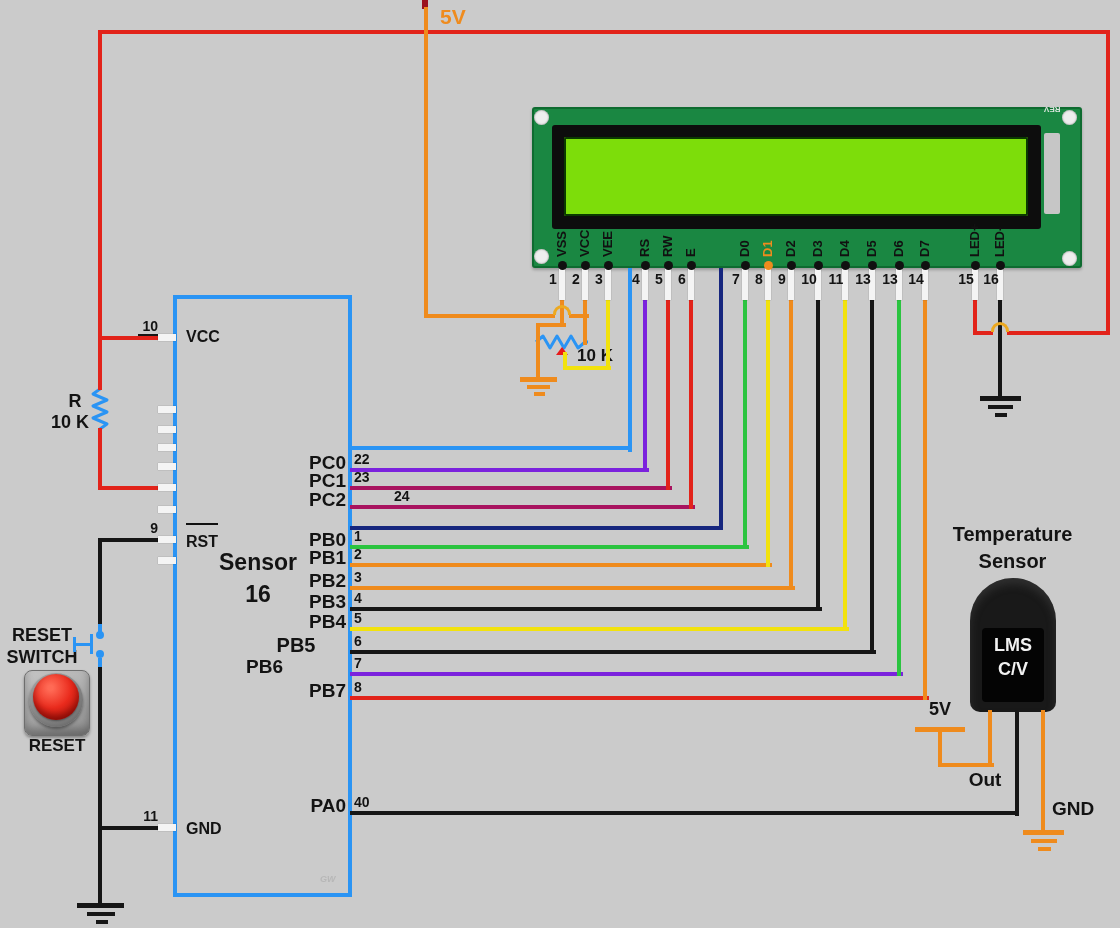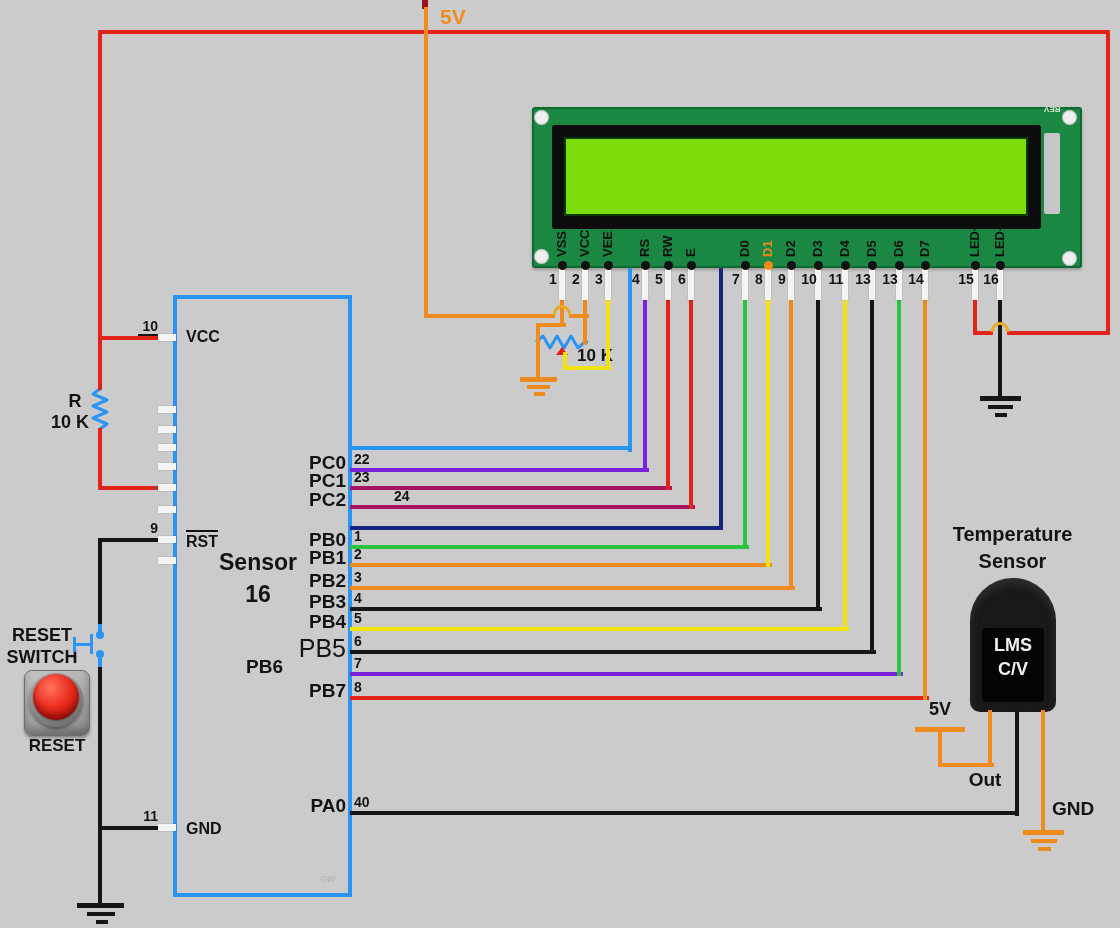--- a/index.html
+++ b/index.html
@@ -5,21 +5,21 @@
   html,body{margin:0;padding:0;background:#cbcbcb;font-family:"Liberation Sans",sans-serif;}
   #canvas{position:relative;width:1120px;height:928px;background:#cbcbcb;overflow:hidden;}
   .abs{position:absolute;}
   .wire{position:absolute;}
   .lbl{position:absolute;font-weight:bold;color:#131313;line-height:1.05;white-space:nowrap;}
   .dot{position:absolute;width:9px;height:9px;border-radius:50%;background:#111;}
   .hole{position:absolute;width:15px;height:15px;border-radius:50%;background:#eee;box-shadow:inset 0 0 2px #777;}
   .hop{position:absolute;width:18px;height:10px;border:3px solid #eda91f;border-bottom:none;border-radius:9px 9px 0 0;box-sizing:border-box;}
   .lcd-pin-label{position:absolute;writing-mode:vertical-rl;transform:rotate(180deg);font-weight:bold;font-size:13px;color:#111;height:60px;width:15px;display:flex;align-items:center;letter-spacing:0px;}
   .chip{position:absolute;border:4px solid #2a94f4;box-sizing:border-box;background:transparent;}
-  .overline{border-top:2px solid #111;padding-top:1px;}
+  .overline{border-top:2px solid #111;padding-top:8px;}
   .btn-outer{position:absolute;border-radius:8px;background:linear-gradient(160deg,#c6c6c6,#8d8d8d);border:1px solid #6e6e6e;box-shadow:inset 0 -6px 8px rgba(0,0,0,.28),0 2px 3px rgba(0,0,0,.35);}
   .btn-ring{position:absolute;border-radius:50%;background:radial-gradient(circle at 42% 36%,#d0d0d0,#6f6f6f 75%);box-shadow:0 2px 3px rgba(0,0,0,.4);}
   .btn-dome{position:absolute;border-radius:50%;background:radial-gradient(circle at 38% 30%,#ff6a55 6%,#ea2b1d 48%,#ac1106 92%);box-shadow:inset 0 -5px 7px rgba(90,0,0,.55),0 1px 2px rgba(0,0,0,.4);}
   .sensor-body{position:absolute;background:#191919;border-radius:43px 43px 10px 10px;box-shadow:inset 0 6px 8px rgba(90,90,90,.35);}
   .sensor-face{position:absolute;background:#040404;border-radius:4px;}
   .wiper{position:absolute;width:0;height:0;border-left:6px solid transparent;border-right:6px solid transparent;border-bottom:8px solid #e81919;}
   svg{position:absolute;overflow:visible;}
 </style>
 </head>
 <body>
@@ -152,21 +152,21 @@
     <div style="position:absolute;left:354px;top:569px;font-size:14px;font-weight:bold;color:#131313;">3</div>
     <div style="position:absolute;left:246px;top:570px;width:100px;text-align:right;font-size:19px;font-weight:bold;color:#131313;">PB2</div>
     <div class="wire" style="position: absolute; left: 350px; top: 607px; width: 472px; height: 4px; background: rgb(22, 22, 22);"></div>
     <div style="position:absolute;left:354px;top:590px;font-size:14px;font-weight:bold;color:#131313;">4</div>
     <div style="position:absolute;left:246px;top:591px;width:100px;text-align:right;font-size:19px;font-weight:bold;color:#131313;">PB3</div>
     <div class="wire" style="position: absolute; left: 350px; top: 627px; width: 499px; height: 4px; background: rgb(242, 226, 13);"></div>
     <div style="position:absolute;left:354px;top:610px;font-size:14px;font-weight:bold;color:#131313;">5</div>
     <div style="position:absolute;left:246px;top:611px;width:100px;text-align:right;font-size:19px;font-weight:bold;color:#131313;">PB4</div>
     <div class="wire" style="position: absolute; left: 350px; top: 650px; width: 526px; height: 4px; background: rgb(22, 22, 22);"></div>
     <div style="position:absolute;left:354px;top:633px;font-size:14px;font-weight:bold;color:#131313;">6</div>
-    <div style="position:absolute;left:246px;top:634px;width:100px;text-align:right;font-size:25px;font-weight:normal;color:#131313;">PB5</div>
+    <div style="position:absolute;left:246px;top:634px;width:100px;text-align:center;font-size:20px;font-weight:bold;color:#131313;">PB5</div>
     <div class="wire" style="position: absolute; left: 350px; top: 672px; width: 553px; height: 4px; background: rgb(123, 34, 221);"></div>
     <div style="position:absolute;left:354px;top:655px;font-size:14px;font-weight:bold;color:#131313;">7</div>
     <div style="position:absolute;left:246px;top:656px;width:100px;text-align:left;font-size:19px;font-weight:bold;color:#131313;">PB6</div>
     <div class="wire" style="position: absolute; left: 350px; top: 696px; width: 579px; height: 4px; background: rgb(226, 35, 26);"></div>
     <div style="position:absolute;left:354px;top:679px;font-size:14px;font-weight:bold;color:#131313;">8</div>
     <div style="position:absolute;left:246px;top:680px;width:100px;text-align:right;font-size:19px;font-weight:bold;color:#131313;">PB7</div>
     <div class="wire" style="position: absolute; left: 350px; top: 811px; width: 669px; height: 4px; background: rgb(22, 22, 22);"></div>
     <div style="position:absolute;left:354px;top:794px;font-size:14px;font-weight:bold;color:#131313;">40</div>
     <div style="position:absolute;left:246px;top:795px;width:100px;text-align:right;font-size:19px;font-weight:bold;color:#131313;">PA0</div>
     <div class="wire" style="position: absolute; left: 560px; top: 298px; width: 4px; height: 29px; background: rgb(239, 139, 29);"></div>

